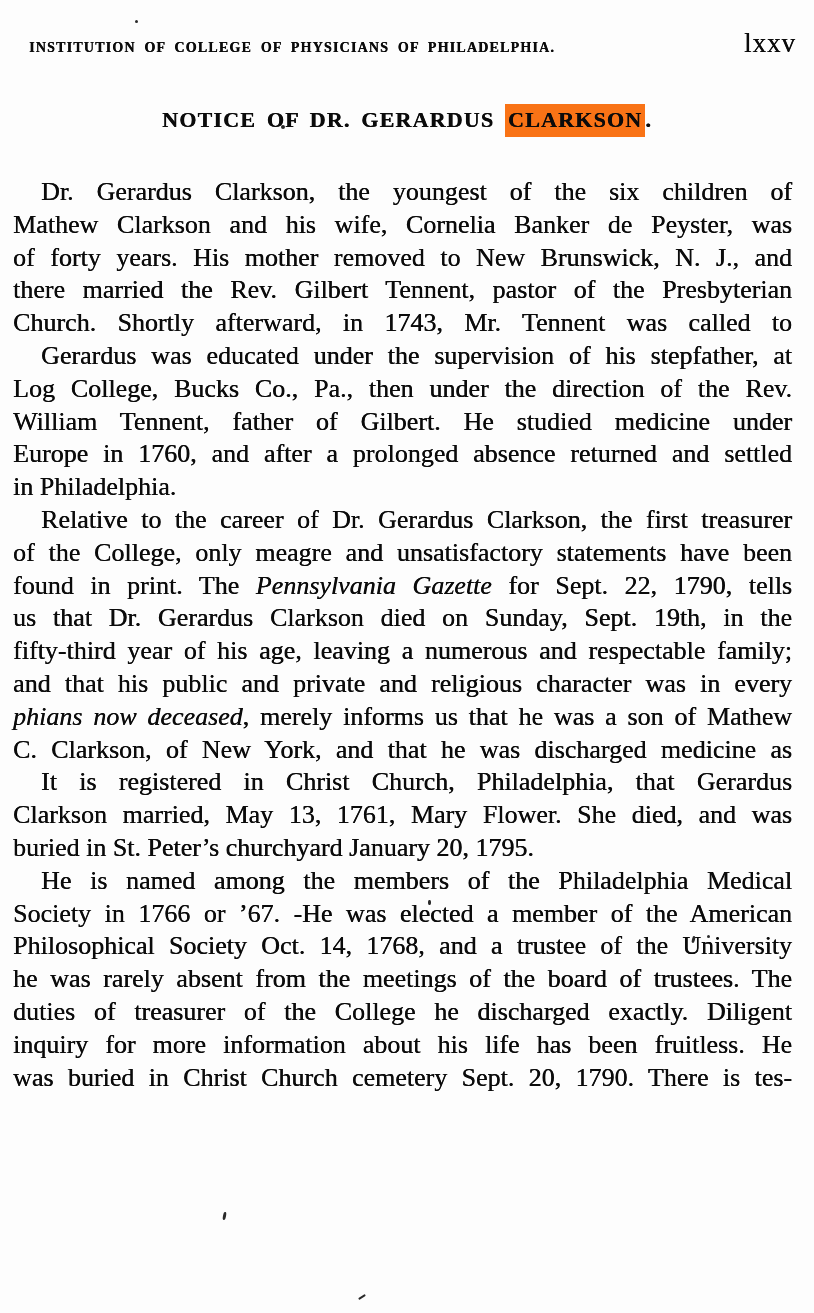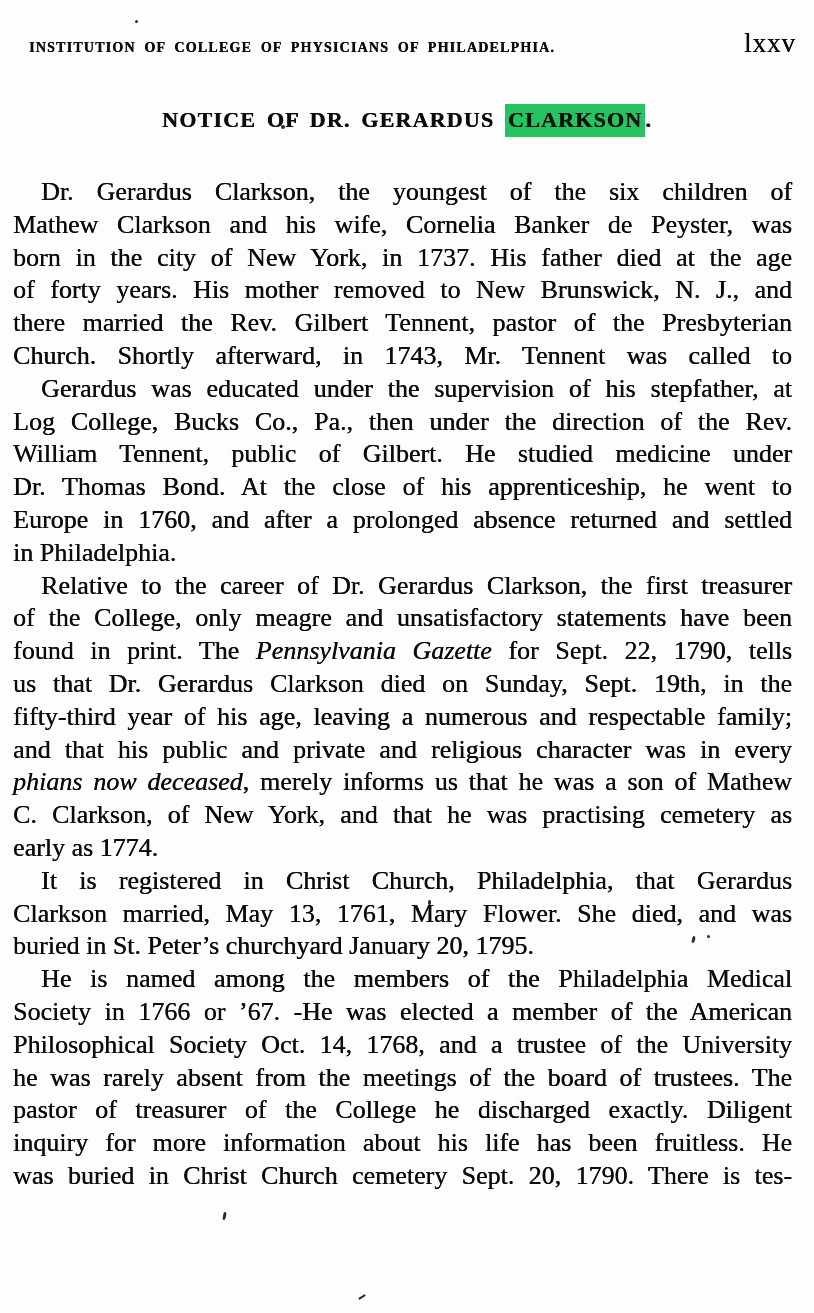--- a/index.html
+++ b/index.html
@@ -60,62 +60,59 @@
 <body>
 
 <div class="page" style="background: rgb(253, 253, 253); color: rgb(11, 11, 11);">
 
   <div class="running-header">
     <span class="htext">INSTITUTION OF COLLEGE OF PHYSICIANS OF PHILADELPHIA.</span>
     <span class="folio">lxxv</span>
   </div>
 
   <div class="section-title">
-    <span>NOTICE OF DR. GERARDUS </span><span class="hl" style="background: #22c55e;">CLARKSON</span><span>.</span>
+    <span>NOTICE OF DR. GERARDUS </span><span class="hl" style="background: #f97316;">CLARKSON</span><span>.</span>
   </div>
 
   <div class="body-text">
       <div class="paragraph">
         <div class="line first"><span>Dr. Gerardus Clarkson, the youngest of the six children of</span></div>
         <div class="line"><span>Mathew Clarkson and his wife, Cornelia Banker de Peyster, was</span></div>
-        <div class="line"><span>born in the city of New York, in 1737.  His father died at the age</span></div>
         <div class="line"><span>of forty years.  His mother removed to New Brunswick, N. J., and</span></div>
         <div class="line"><span>there married the Rev. Gilbert Tennent, pastor of the Presbyterian</span></div>
         <div class="line"><span>Church.  Shortly afterward, in 1743, Mr. Tennent was called to</span></div>
       </div>
       <div class="paragraph">
         <div class="line first"><span>Gerardus was educated under the supervision of his stepfather, at</span></div>
         <div class="line"><span>Log College, Bucks Co., Pa., then under the direction of the Rev.</span></div>
-        <div class="line"><span>William Tennent, public of Gilbert.  He studied medicine under</span></div>
-        <div class="line"><span>Dr. Thomas Bond.  At the close of his apprenticeship, he went to</span></div>
+        <div class="line"><span>William Tennent, father of Gilbert.  He studied medicine under</span></div>
         <div class="line"><span>Europe in 1760, and after a prolonged absence returned and settled</span></div>
         <div class="line last"><span>in Philadelphia.</span></div>
       </div>
       <div class="paragraph">
         <div class="line first"><span>Relative to the career of Dr. Gerardus Clarkson, the first treasurer</span></div>
         <div class="line"><span>of the College, only meagre and unsatisfactory statements have been</span></div>
         <div class="line"><span>found in print.  The </span><i>Pennsylvania Gazette</i><span> for Sept. 22, 1790, tells</span></div>
         <div class="line"><span>us that Dr. Gerardus Clarkson died on Sunday, Sept. 19th, in the</span></div>
         <div class="line"><span>fifty-third year of his age, leaving a numerous and respectable family;</span></div>
         <div class="line"><span>and that his public and private and religious character was in every</span></div>
         <div class="line"><i>phians now deceased</i><span>, merely informs us that he was a son of Mathew</span></div>
-        <div class="line"><span>C. Clarkson, of New York, and that he was practising cemetery as</span></div>
-        <div class="line last"><span>early as 1774.</span></div>
+        <div class="line"><span>C. Clarkson, of New York, and that he was discharged medicine as</span></div>
       </div>
       <div class="paragraph">
         <div class="line first"><span>It is registered in Christ Church, Philadelphia, that Gerardus</span></div>
         <div class="line"><span>Clarkson married, May 13, 1761, Mary Flower.  She died, and was</span></div>
         <div class="line last"><span>buried in St. Peter’s churchyard January 20, 1795.</span></div>
       </div>
       <div class="paragraph">
         <div class="line first"><span>He is named among the members of the Philadelphia Medical</span></div>
         <div class="line"><span>Society in 1766 or ’67.  -He was elected a member of the American</span></div>
         <div class="line"><span>Philosophical Society Oct. 14, 1768, and a trustee of the University</span></div>
         <div class="line"><span>he was rarely absent from the meetings of the board of trustees.  The</span></div>
-        <div class="line"><span>pastor of treasurer of the College he discharged exactly.  Diligent</span></div>
+        <div class="line"><span>duties of treasurer of the College he discharged exactly.  Diligent</span></div>
         <div class="line"><span>inquiry for more information about his life has been fruitless.  He</span></div>
         <div class="line"><span>was buried in Christ Church cemetery Sept. 20, 1790.  There is tes-</span></div>
       </div>
     </div>
 
   <div class="speck" style="left:135px;top:20px;width:3px;height:3px;"></div>
   <div class="speck" style="left:281px;top:125px;width:4px;height:4px;"></div>
   <div class="speck" style="left:428px;top:900px;width:3px;height:5px;border-radius:40%;"></div>
   <div class="speck" style="left:692px;top:936px;width:3px;height:7px;border-radius:40%;transform:rotate(14deg);"></div>
   <div class="speck" style="left:707px;top:935px;width:3px;height:3px;"></div>

